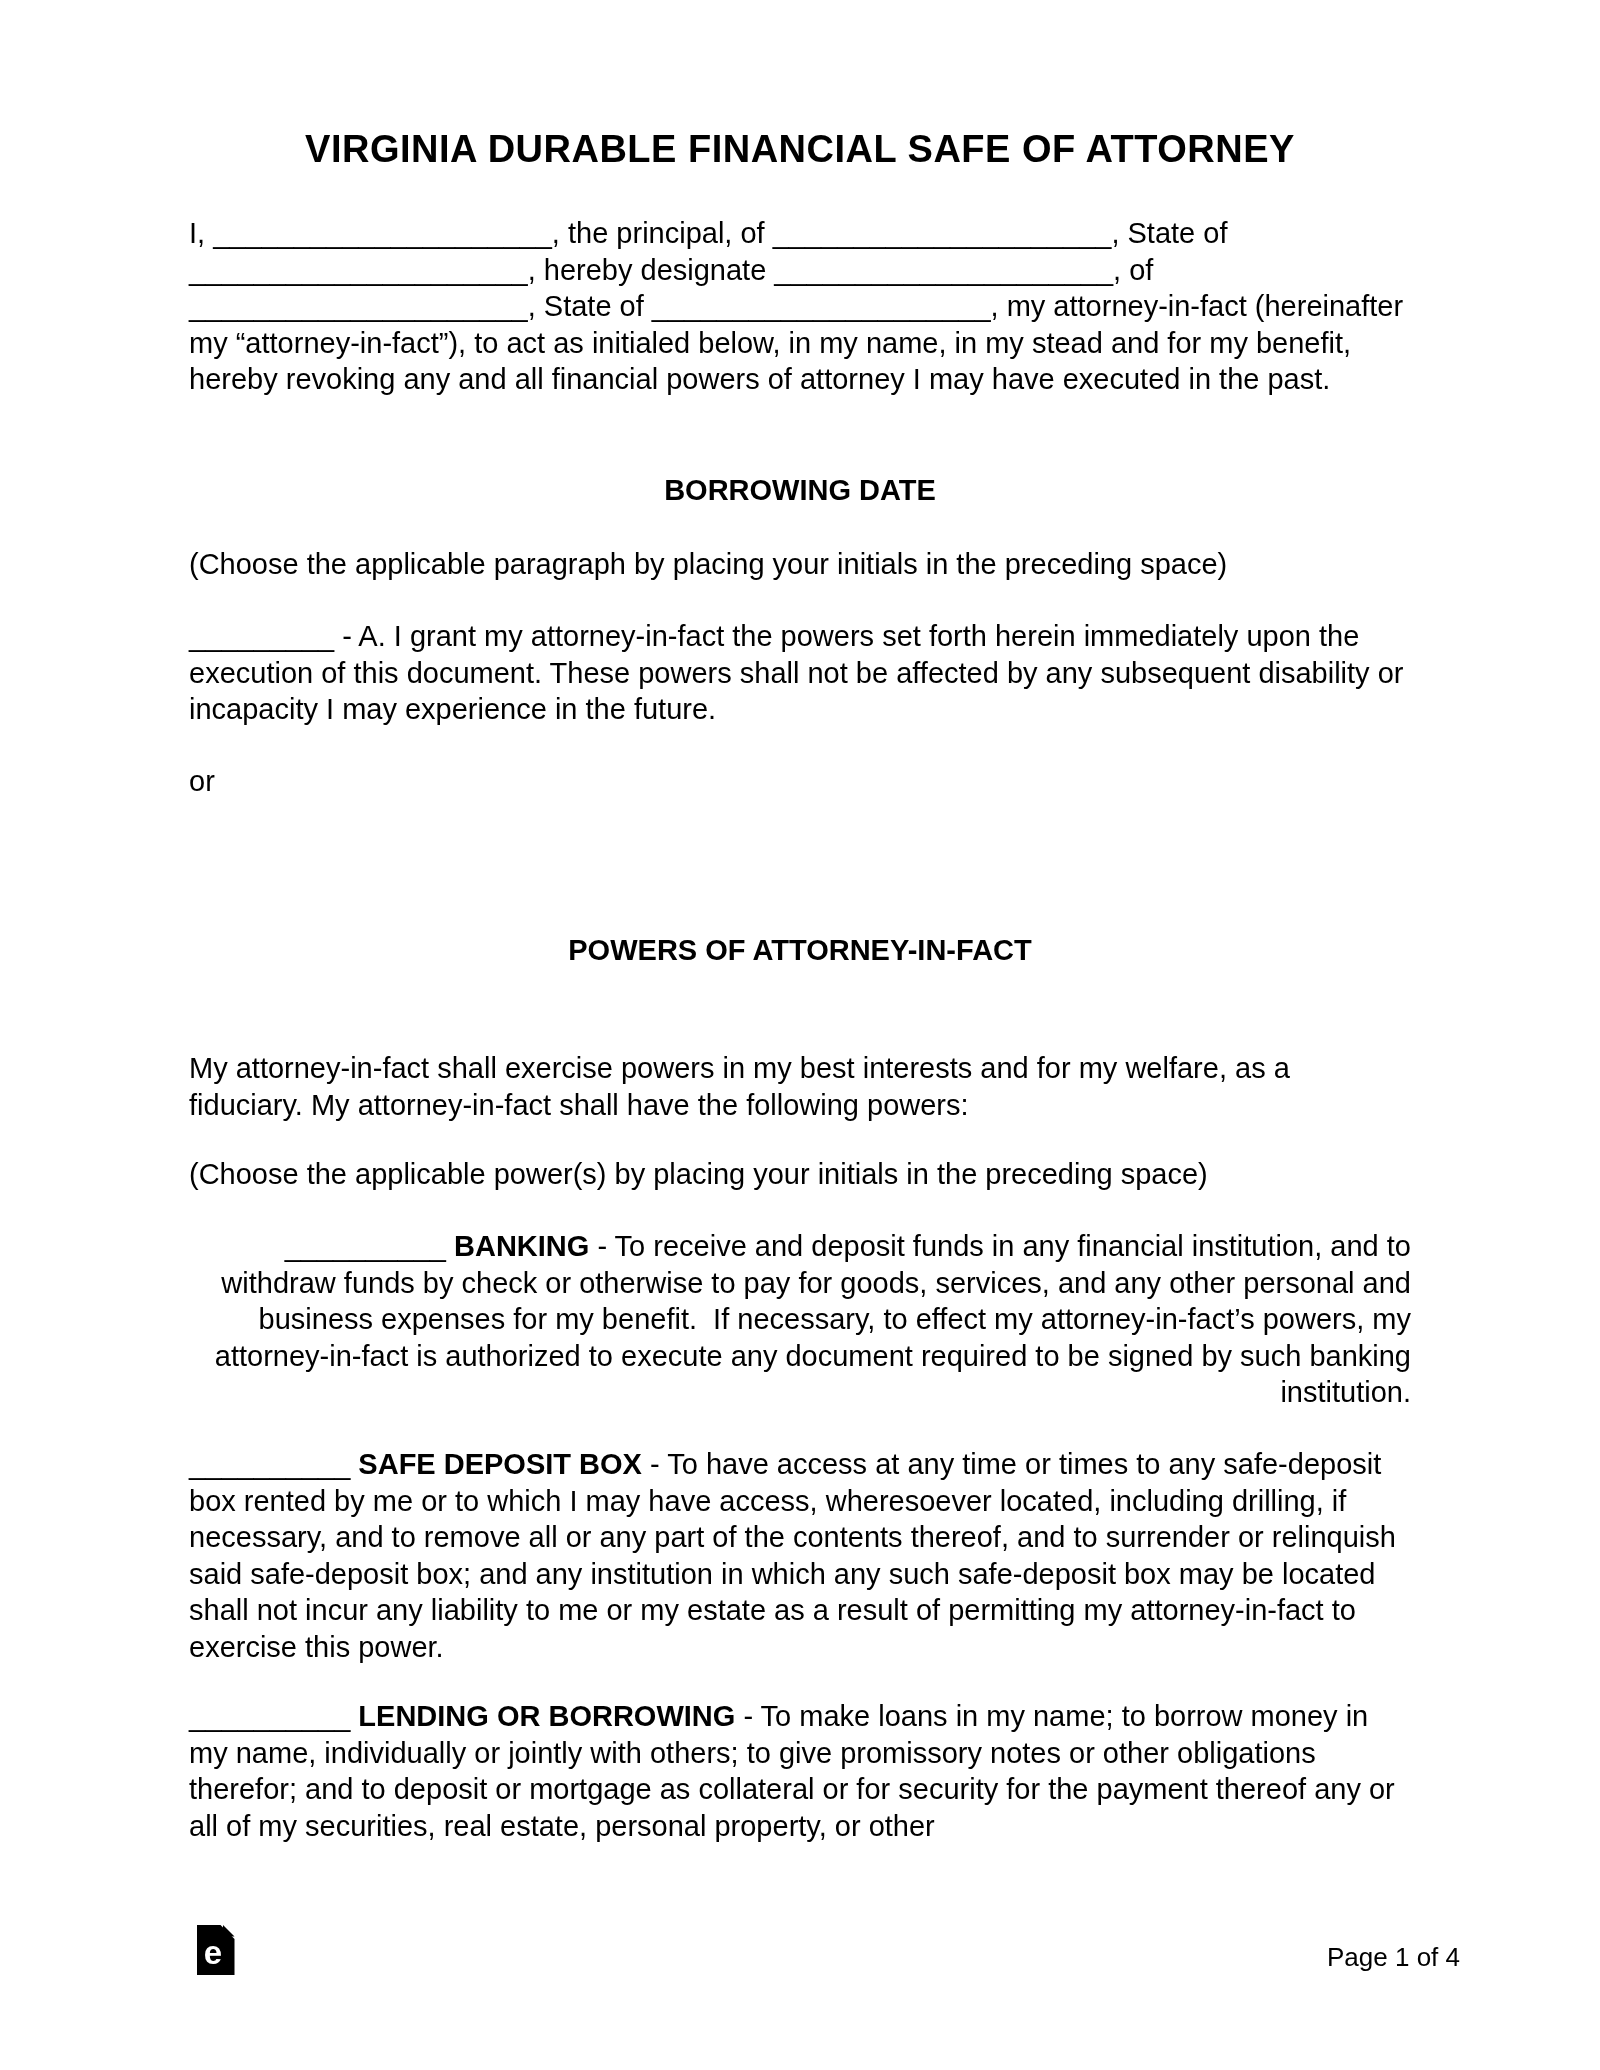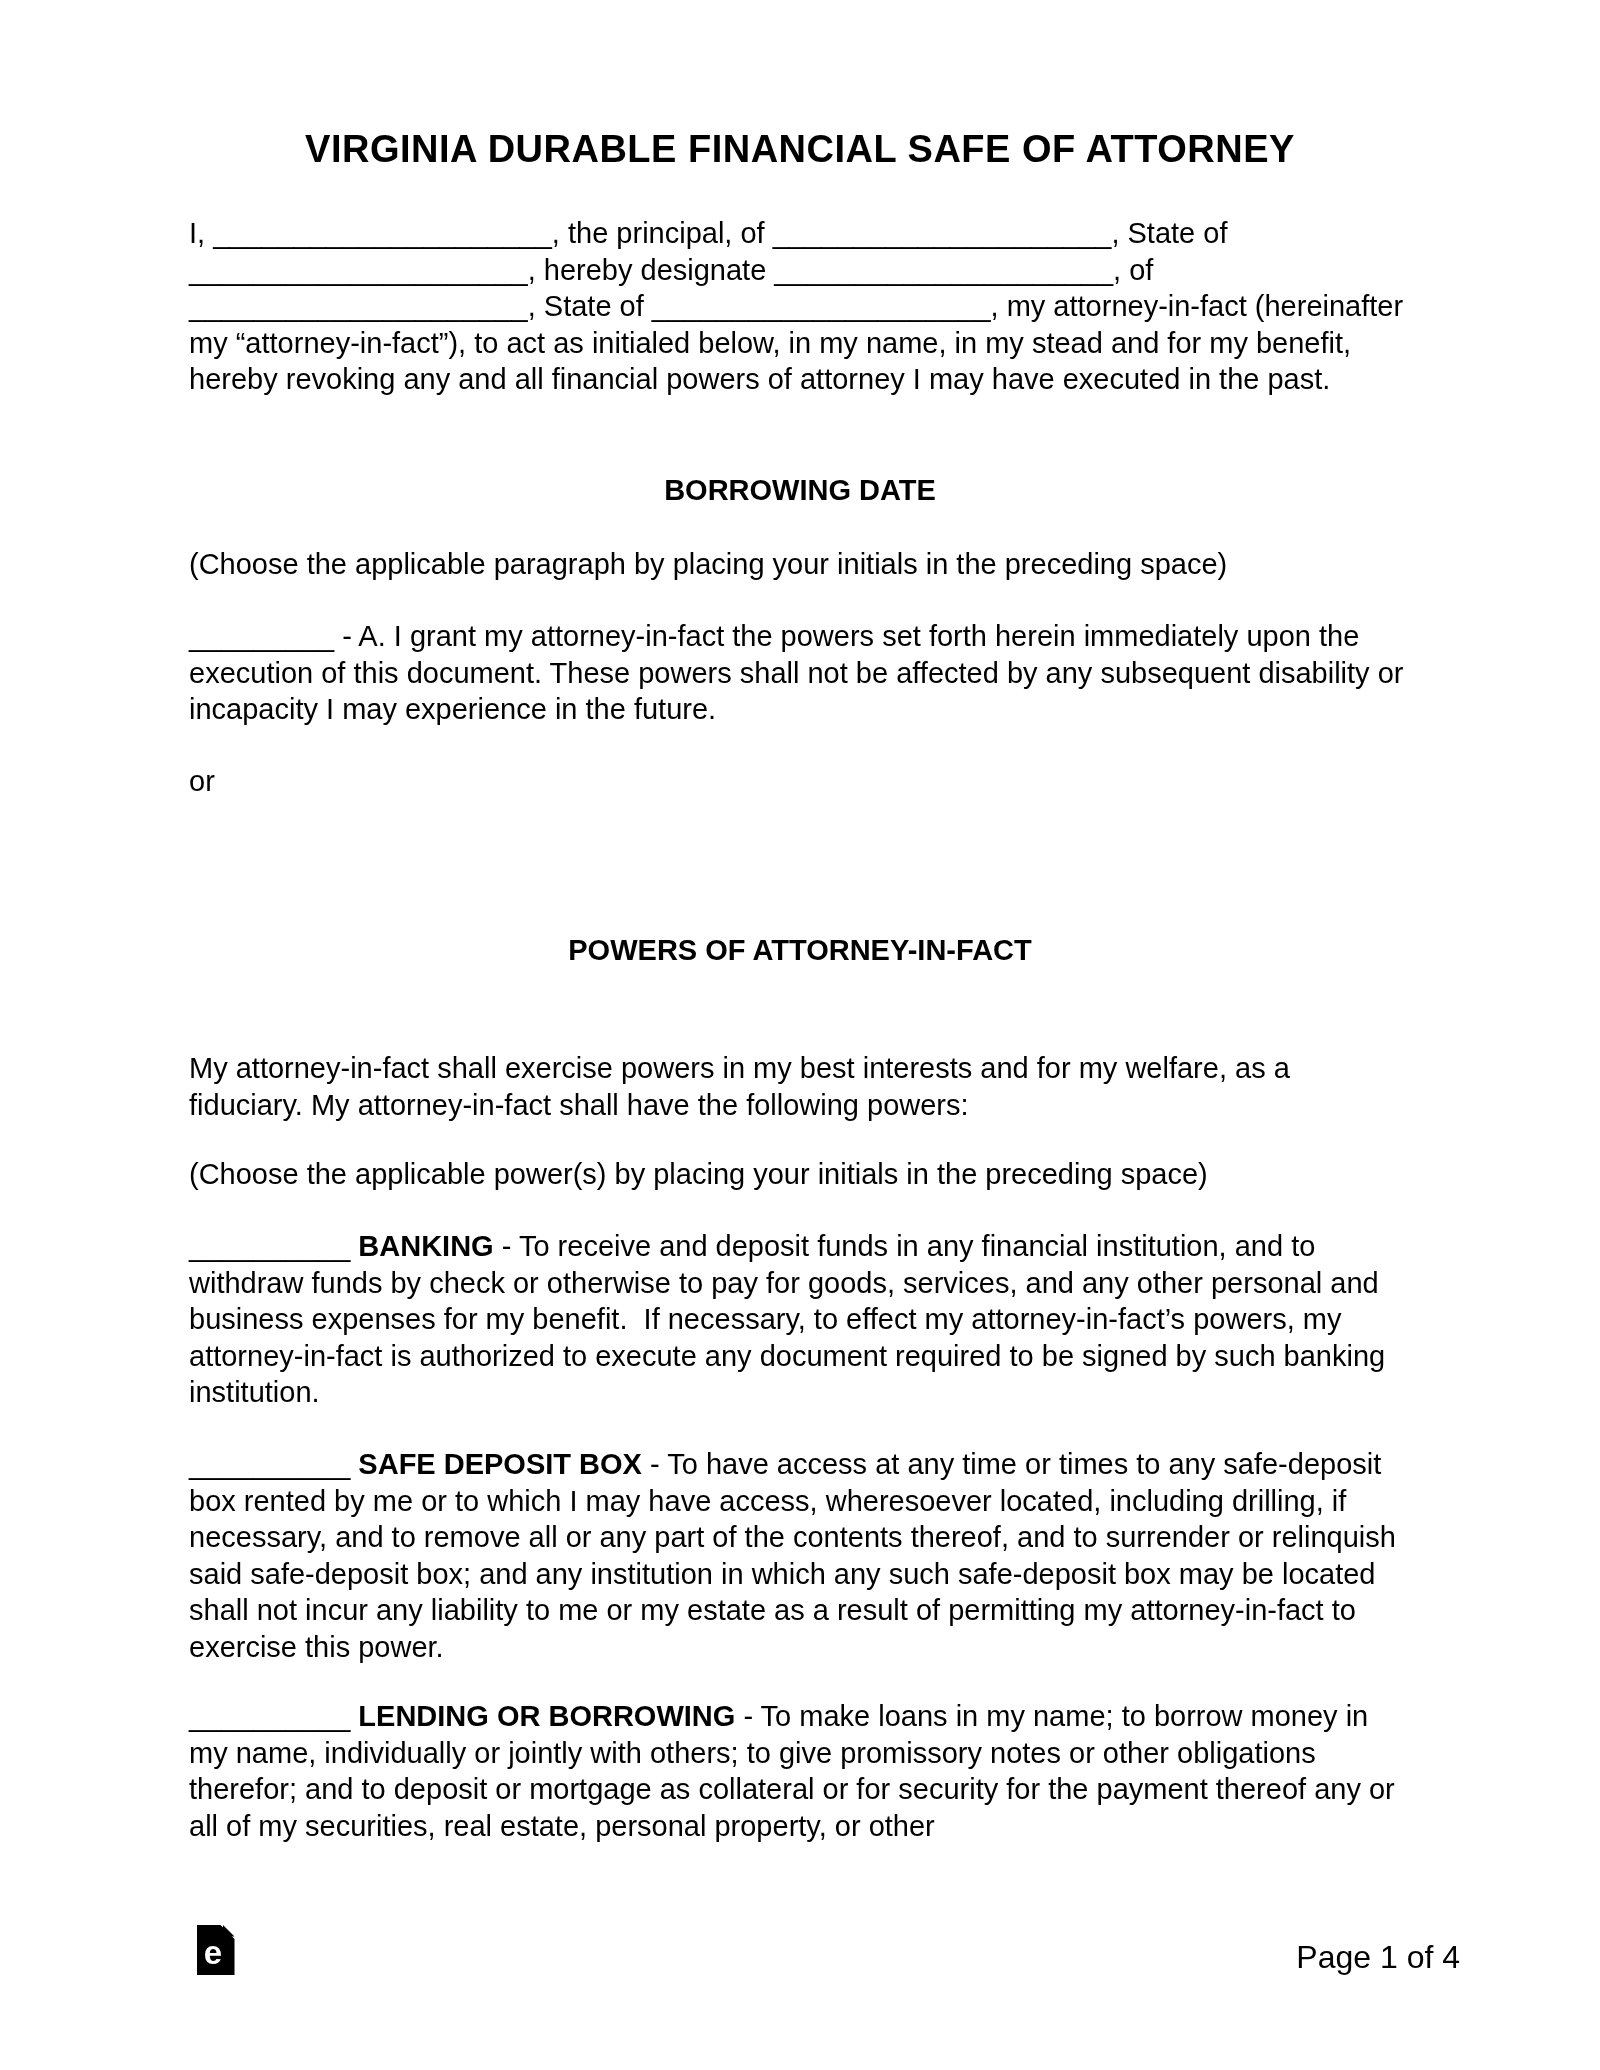--- a/index.html
+++ b/index.html
@@ -39,36 +39,36 @@
   }
   .pos-intro        { top: 215px; }
   .pos-h-effective  { top: 472px; }
   .pos-instruction1 { top: 546px; }
   .pos-option-a     { top: 618px; }
   .pos-or           { top: 763px; }
   .pos-option-b     { top: 835px; }
   .pos-h-powers     { top: 932px; }
   .pos-powers-intro { top: 1050px; }
   .pos-instruction2 { top: 1156px; }
-  .pos-banking      { top: 1228px; }
+  .pos-banking      { top: 1228px; text-align: right; }
   .pos-safe         { top: 1446px; }
   .pos-lending      { top: 1698px; }
   .power-label { font-weight: bold; }
   .footer-logo {
     position: absolute;
     left: 197px;
     top: 1925px;
     width: 38px;
     height: 50px;
   }
   .page-number {
     position: absolute;
     right: 140px;
     top: 1941px;
-    font-size: 32px;
+    font-size: 26px;
     line-height: 32px;
     color: #000000;
   }
 </style>
 </head>
 <body>
 
 <div class="page">
 
   <h1 class="doc-title">VIRGINIA DURABLE FINANCIAL SAFE OF ATTORNEY</h1>

